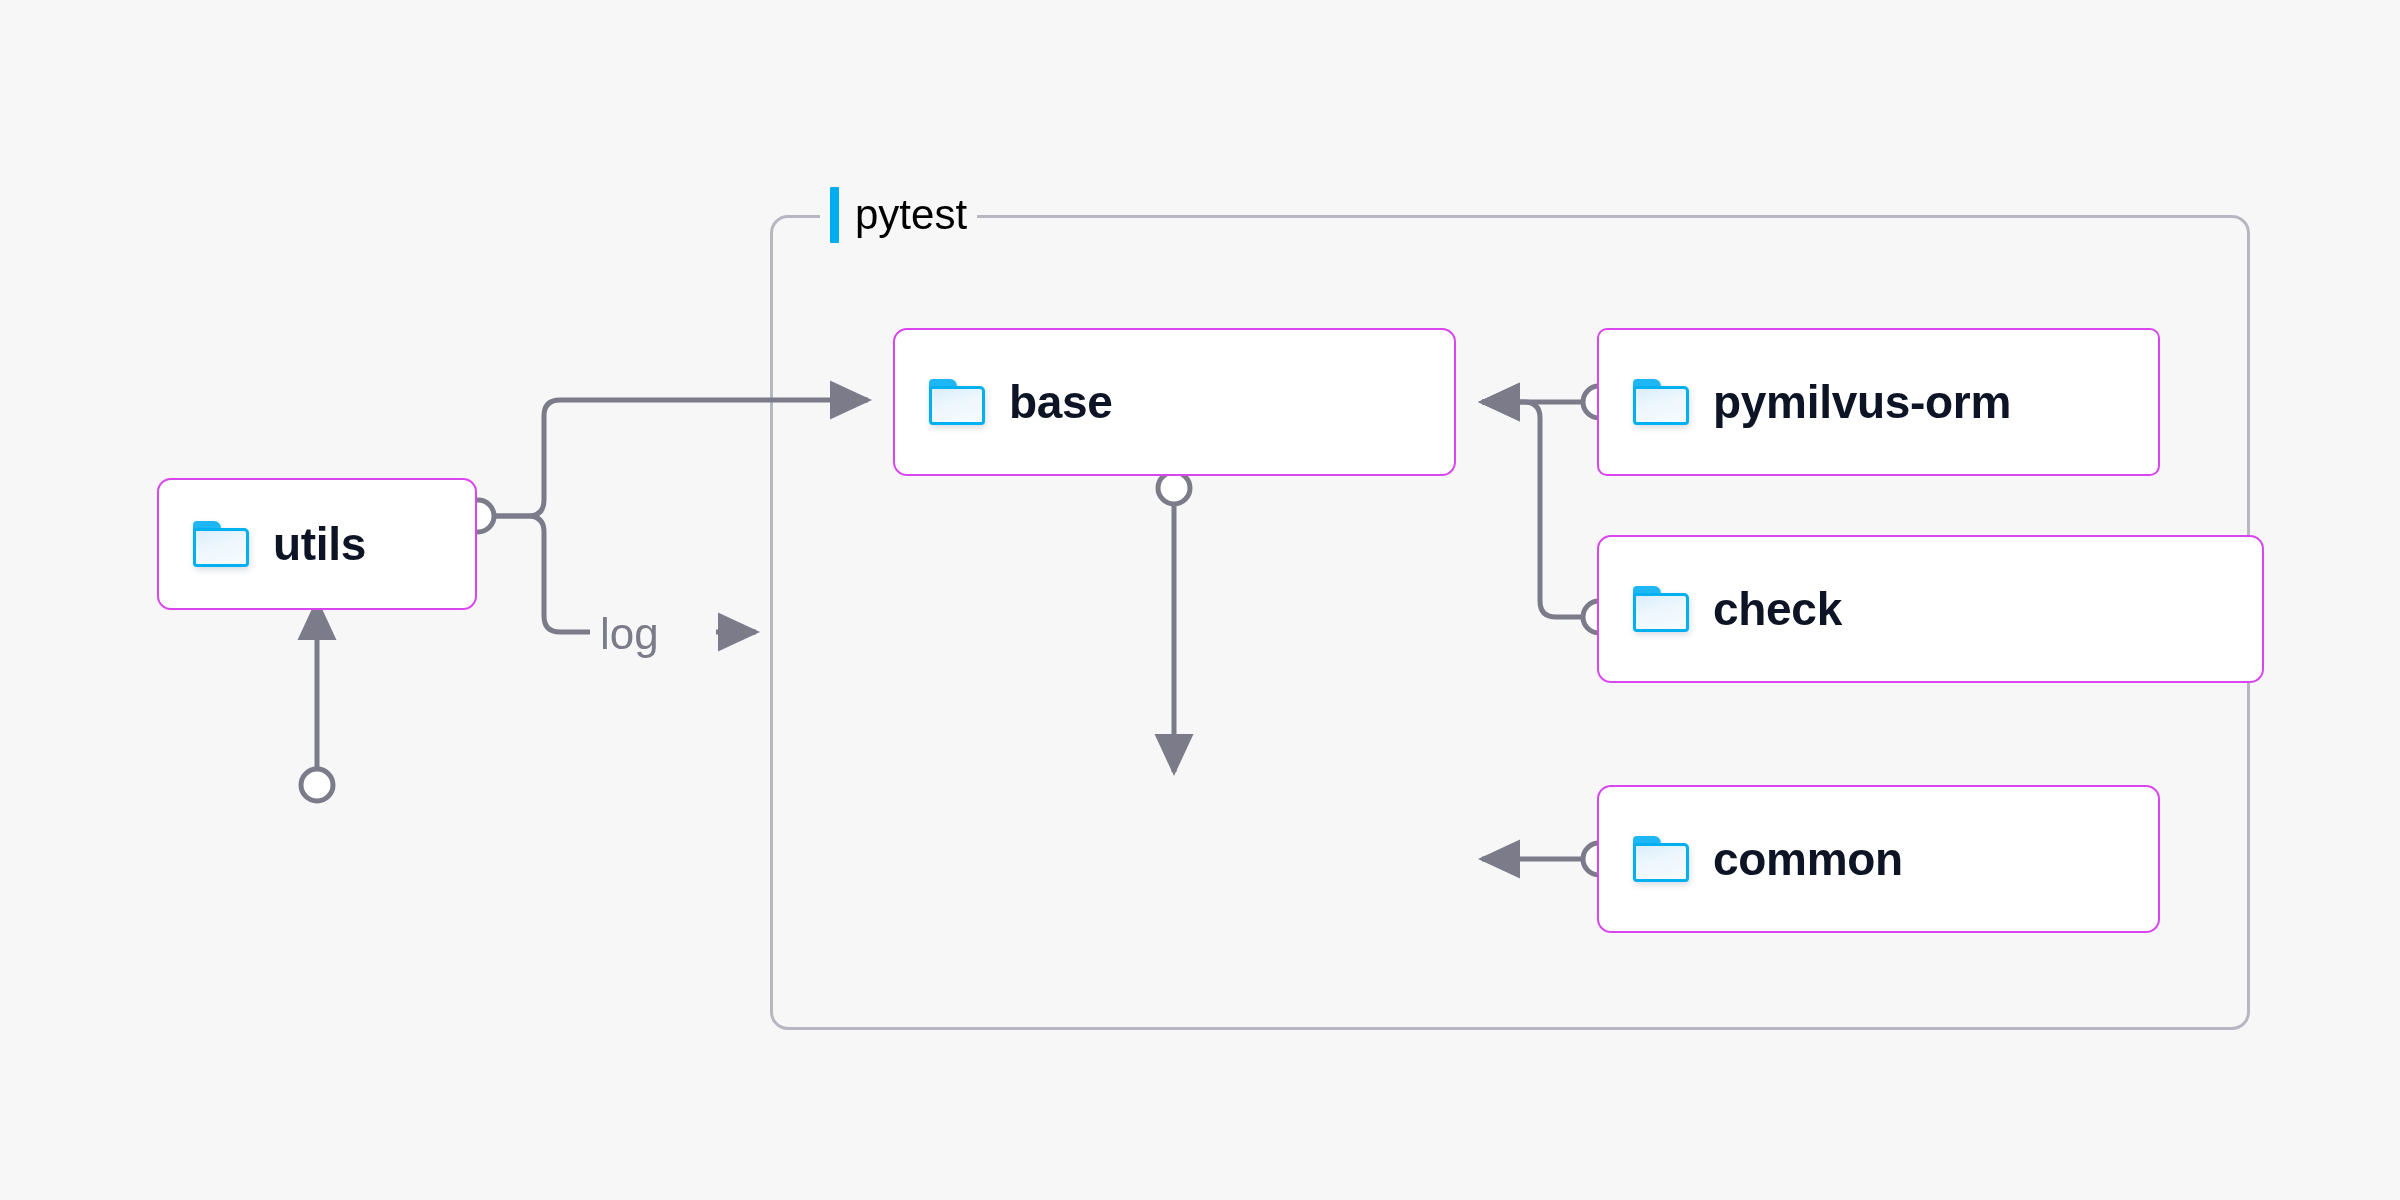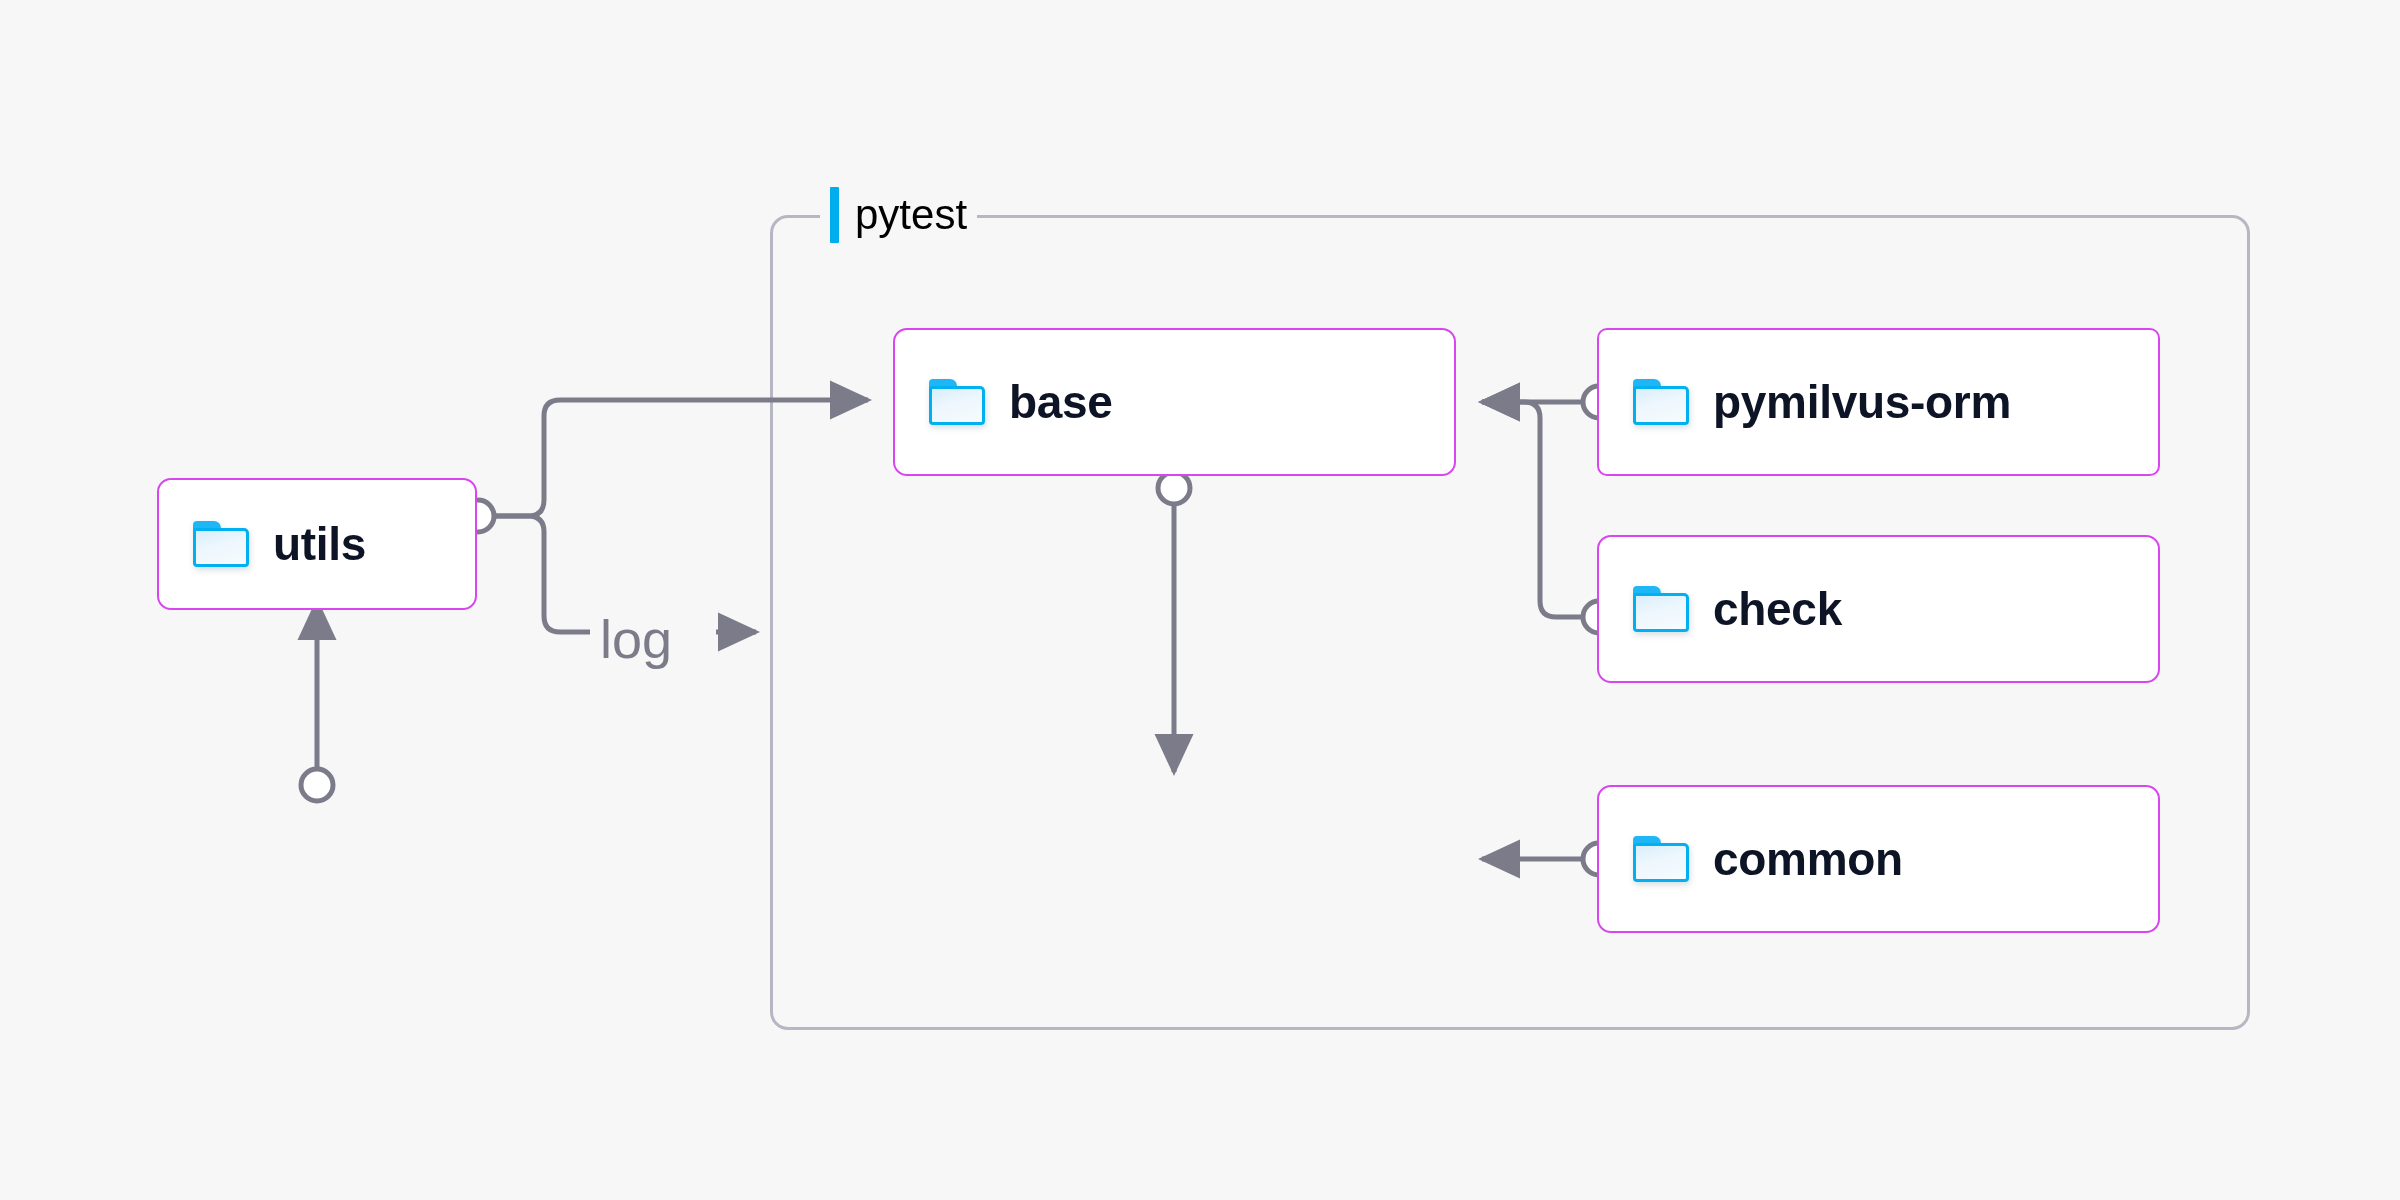--- a/index.html
+++ b/index.html
@@ -104,21 +104,21 @@
   #pytest-text {
     font-size: 42px;
     font-weight: 400;
     color: #000000;
     line-height: 1;
     white-space: nowrap;
   }
   
   .edge-label {
     position: absolute;
-    font-size: 54px;
+    font-size: 44px;
     font-weight: 400;
     color: #7b7b8a;
     line-height: 1;
     white-space: nowrap;
   }
 </style>
 </head>
 <body>
 
 <div id="stage">
@@ -186,21 +186,21 @@
 
 
   <div class="node" id="node-pymilvus-orm" style="left: 1597px; top: 328px; width: 563px; height: 148px; border-radius: 10px;">
     <span class="folder-icon">
       <span class="tab"></span>
         <span class="body"></span>
     </span>
     <span class="label">pymilvus-orm</span>
   </div>
 
-  <div class="node" id="node-check" style="left: 1597px; top: 535px; width: 563px; height: 148px;">
+  <div class="node" id="node-check" style="left: 1597px; top: 535px; width: 667px; height: 148px;">
     <span class="folder-icon">
       <span class="tab"></span>
         <span class="body"></span>
     </span>
     <span class="label">check</span>
   </div>
 
   <div class="node" id="node-common" style="left: 1597px; top: 785px; width: 563px; height: 148px;">
     <span class="folder-icon">
       <span class="tab"></span>

